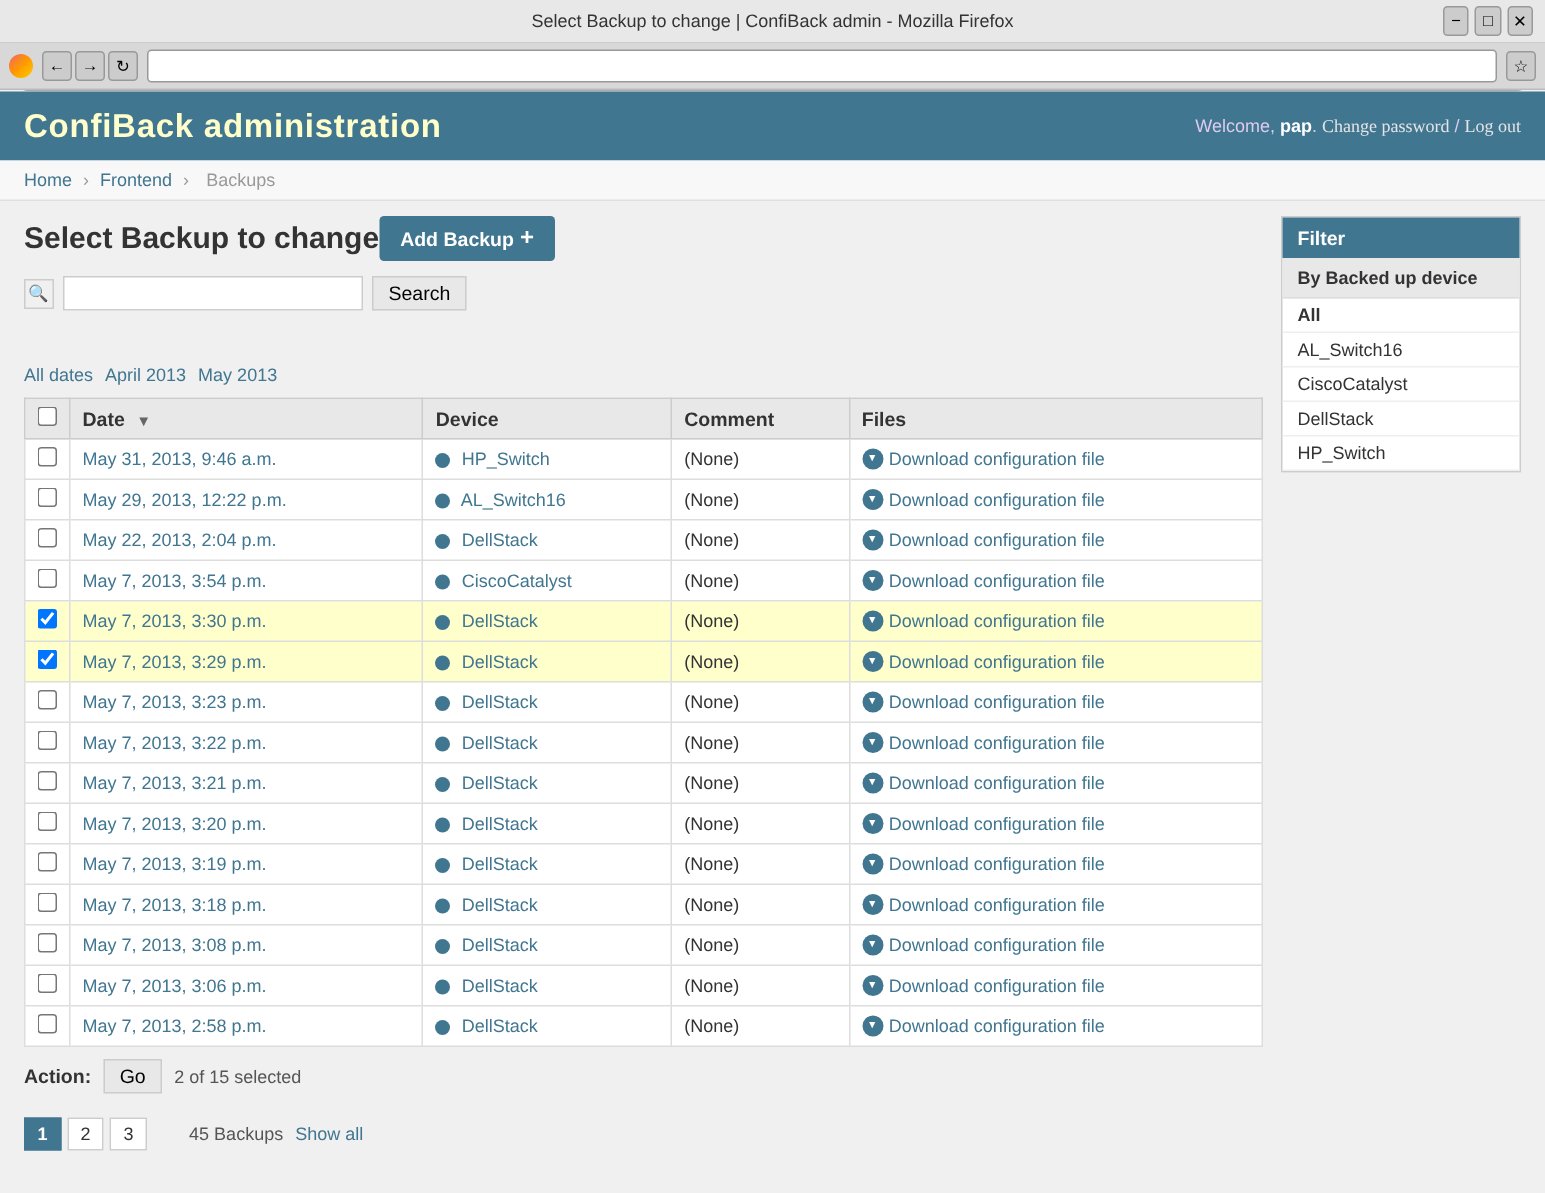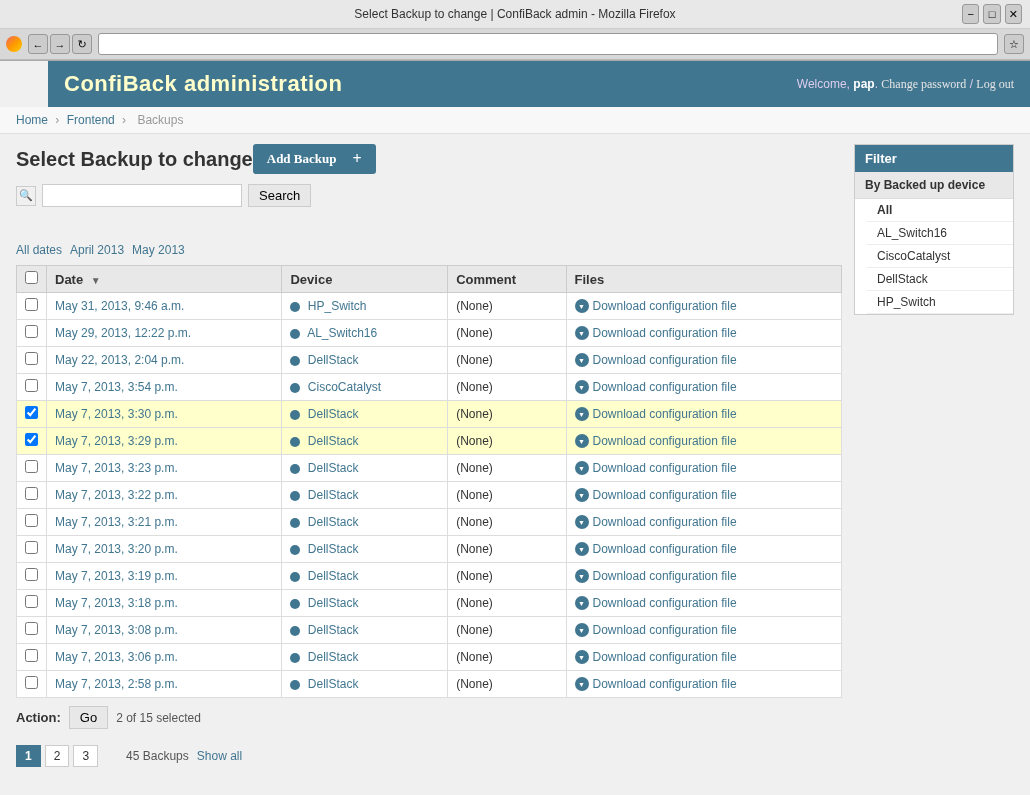--- a/index.html
+++ b/index.html
@@ -1,45 +1,45 @@
 <!DOCTYPE html>
 <html><head>
   <meta charset="utf-8">
   <style>
     * { margin: 0; padding: 0; box-sizing: border-box; }
     body { font-family: Arial, sans-serif; font-size: 13px; background: #f0f0f0; color: #333; }
 
     
-    .browser-chrome { background: #ddd; border-bottom: 1px solid #aaa; }
+    .browser-chrome { background: #ddd; border-bottom: 1px solid #aaa; border-radius: 21px; }
     .title-bar { background: #e8e8e8; padding: 4px 8px; font-size: 12px; color: #333; text-align: center; border-bottom: 1px solid #ccc; display: flex; align-items: center; justify-content: space-between; }
     .title-bar-text { flex: 1; text-align: center; font-size: 12px; }
     .browser-controls { display: flex; align-items: center; gap: 2px; padding: 4px 6px; background: #d8d8d8; border-bottom: 1px solid #bbb; }
     .nav-btn { width: 20px; height: 20px; background: #ccc; border: 1px solid #999; border-radius: 3px; font-size: 11px; cursor: pointer; display: flex; align-items: center; justify-content: center; }
     .address-bar { flex: 1; height: 22px; border: 1px solid #999; border-radius: 3px; padding: 0 6px; font-size: 12px; background: white; margin: 0 4px; }
 
     
-    .admin-header { background: #417690; color: white; padding: 10px 16px; display: flex; align-items: center; justify-content: space-between; margin-left: 48px; }
+    .admin-header { background: #417690; color: white; padding: 10px 16px; display: flex; align-items: center; justify-content: space-between; }
     .admin-title { font-size: 22px; font-weight: bold; color: #ffc; letter-spacing: 0.5px; }
     .admin-user-info { font-size: 12px; color: #dce; }
     .admin-user-info a { color: #e5e5e5; text-decoration: none; font-family: Liberation Serif, serif; }
     .admin-user-info strong { color: white; }
 
     
     .breadcrumb { background: #f8f8f8; padding: 6px 16px; font-size: 12px; border-bottom: 1px solid #e0e0e0; color: #999; }
     .breadcrumb a { color: #417690; text-decoration: none; }
     .breadcrumb span { margin: 0 4px; }
 
     
     .main-content { padding: 10px 16px; display: flex; gap: 12px; }
     .content-area { flex: 1; }
 
     
     .page-heading { display: flex; align-items: center; justify-content: flex-start; margin-bottom: 10px; }
     .page-title { font-size: 20px; font-weight: bold; color: #333; }
-    .add-button { background: #417690; color: white; border: none; padding: 6px 14px; font-size: 13px; font-weight: bold; cursor: pointer; border-radius: 3px; display: flex; align-items: center; gap: 16px; font-family: Liberation Serif, serif; }
+    .add-button { background: #417690; color: white; border: none; padding: 6px 14px; font-size: 13px; font-weight: bold; cursor: pointer; border-radius: 3px; display: flex; align-items: center; gap: 4px; }
     .add-button .plus { font-size: 16px; font-weight: bold; }
 
     
     .search-bar { display: flex; align-items: center; gap: 6px; margin-bottom: 8px; }
     .search-icon-box { width: 20px; height: 20px; background: #f0f0f0; border: 1px solid #ccc; display: flex; align-items: center; justify-content: center; font-size: 11px; }
     .search-input { border: 1px solid #ccc; padding: 3px 6px; font-size: 13px; width: 200px; }
     .search-btn { background: #e8e8e8; border: 1px solid #ccc; padding: 3px 10px; font-size: 13px; cursor: pointer; }
 
     
     .date-filters { display: flex; align-items: center; gap: 8px; margin-bottom: 8px; font-size: 13px; }
@@ -75,21 +75,21 @@
     .page-btn { border: 1px solid #ccc; padding: 3px 8px; background: white; cursor: pointer; font-size: 12px; text-decoration: none; color: #333; }
     .page-btn.active { background: #417690; color: white; border-color: #417690; font-weight: bold; }
     .backup-count { font-size: 12px; color: #555; margin-left: 24px; }
     .show-all-link { color: #417690; text-decoration: none; font-size: 12px; margin-left: 4px; }
 
     
     .sidebar { width: 160px; flex-shrink: 0; }
     .filter-box { background: white; border: 1px solid #ccc; }
     .filter-header { background: #417690; color: white; padding: 6px 10px; font-size: 13px; font-weight: bold; }
     .filter-section-title { padding: 6px 10px; font-size: 12px; font-weight: bold; background: #e8e8e8; border-bottom: 1px solid #ddd; }
-    .filter-item { padding: 4px 10px; font-size: 12px; color: #417690; cursor: pointer; border-bottom: 1px solid #eee; margin-left: 12px; }
+    .filter-item { padding: 4px 10px; font-size: 12px; color: #417690; cursor: pointer; border-bottom: 1px solid #eee; }
     .filter-item.active { color: #333; font-weight: bold; }
     .filter-item.plain { color: #333; cursor: default; }
   </style>
 </head>
 <body>
 
 <div class="browser-chrome">
   <div class="title-bar">
     <span style="width:60px;"></span>
     <span class="title-bar-text">Select Backup to change | ConfiBack admin - Mozilla Firefox</span>

